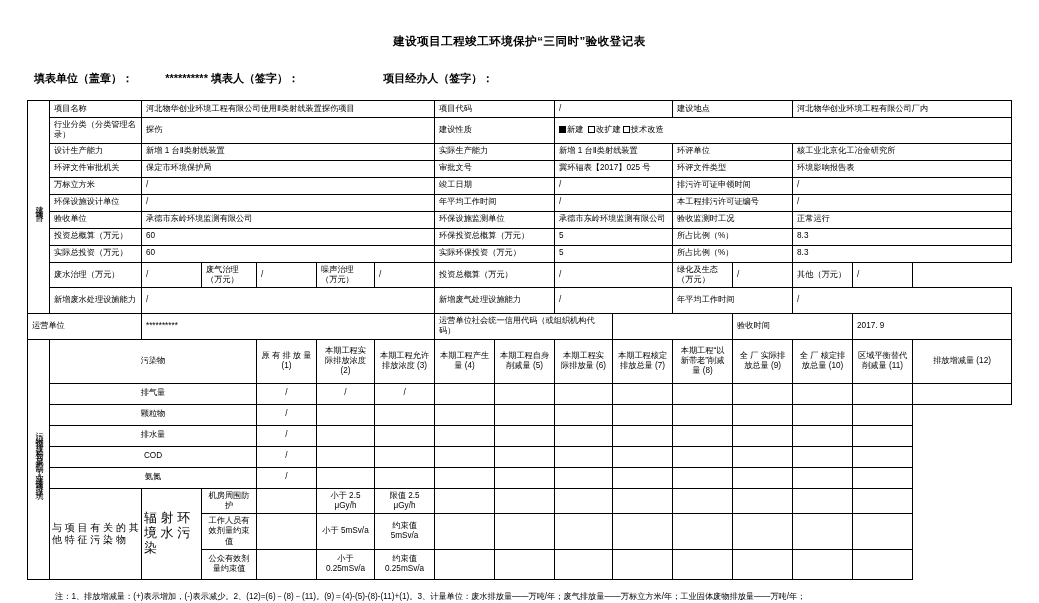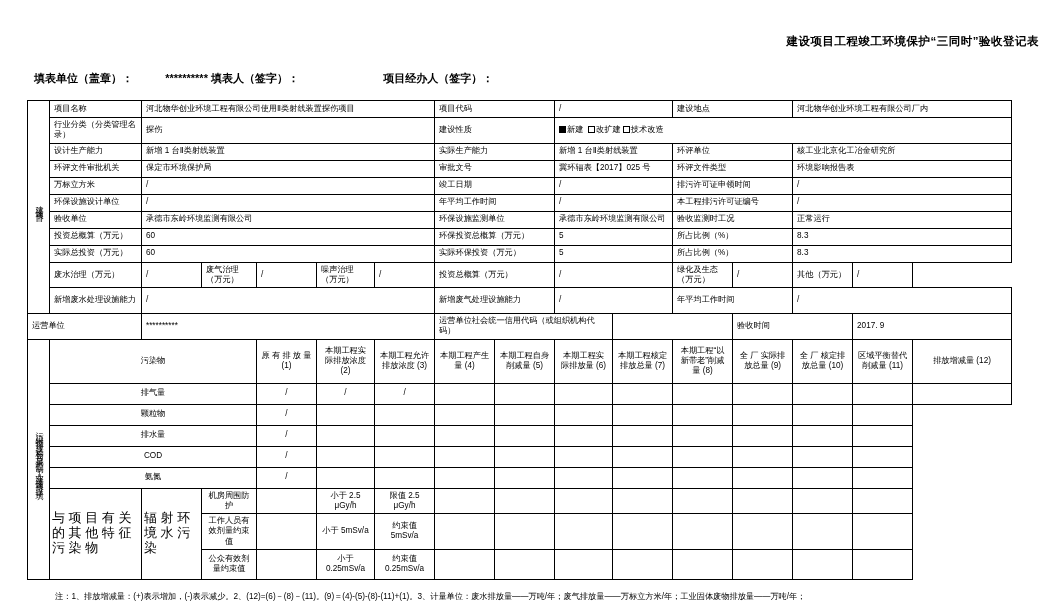--- a/index.html
+++ b/index.html
@@ -8,21 +8,21 @@
     width: 1039px; height: 603px;
     background: #ffffff;
     font-family: "Liberation Sans", sans-serif;
     color: #000;
     font-size: 9px;
     overflow: hidden;
   }
   .page { position: relative; width: 1039px; height: 603px; padding: 0; }
 
   .doc-title {
-    text-align: right;
+    text-align: center;
     font-size: 11.5px;
     font-weight: bold;
     margin-top: 34px;
     letter-spacing: 0.5px;
   }
 
   .headline {
     margin-top: 22px;
     padding-left: 34px;
     font-size: 11px;
@@ -319,21 +319,21 @@
       <td class="ctr"></td>
       <td class="ctr"></td>
       <td class="ctr"></td>
       <td class="ctr"></td>
       <td class="ctr"></td>
       <td class="ctr"></td>
       <td class="ctr"></td>
     </tr>
 
     <tr>
-      <td class="lbl" rowspan="3" style="font-size:13px;line-height:1.15;padding:18px 2px">与 项 目 有 关 的 其 他 特 征 污 染 物</td>
+      <td class="lbl" rowspan="3" style="font-size:10px;line-height:1.15;padding:18px 2px">与 项 目 有 关 的 其 他 特 征 污 染 物</td>
       <td class="lbl" rowspan="3" style="font-size:13px;line-height:1.15;padding:8px 2px">辐 射 环 境 水 污 染</td>
       <td class="ctr" style="height:24px">机房周围防护</td>
       <td class="ctr"></td>
       <td class="ctr">小于 2.5 μGy/h</td>
       <td class="ctr">限值 2.5 μGy/h</td>
       <td class="ctr"></td>
       <td class="ctr"></td>
       <td class="ctr"></td>
       <td class="ctr"></td>
       <td class="ctr"></td>

